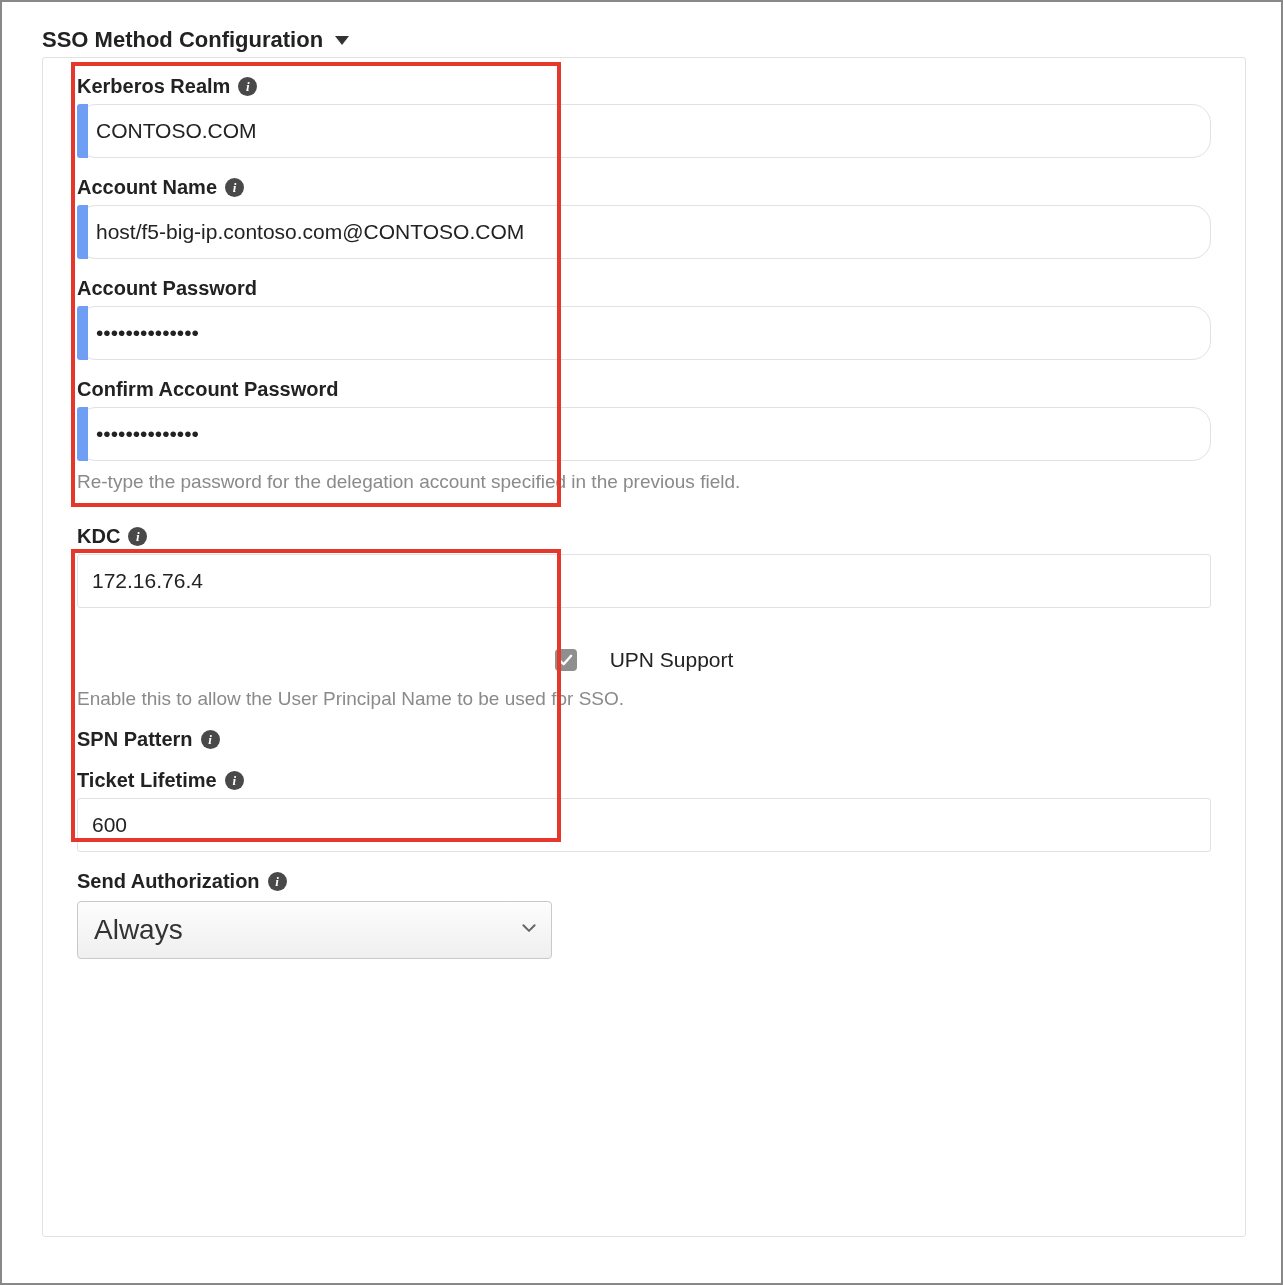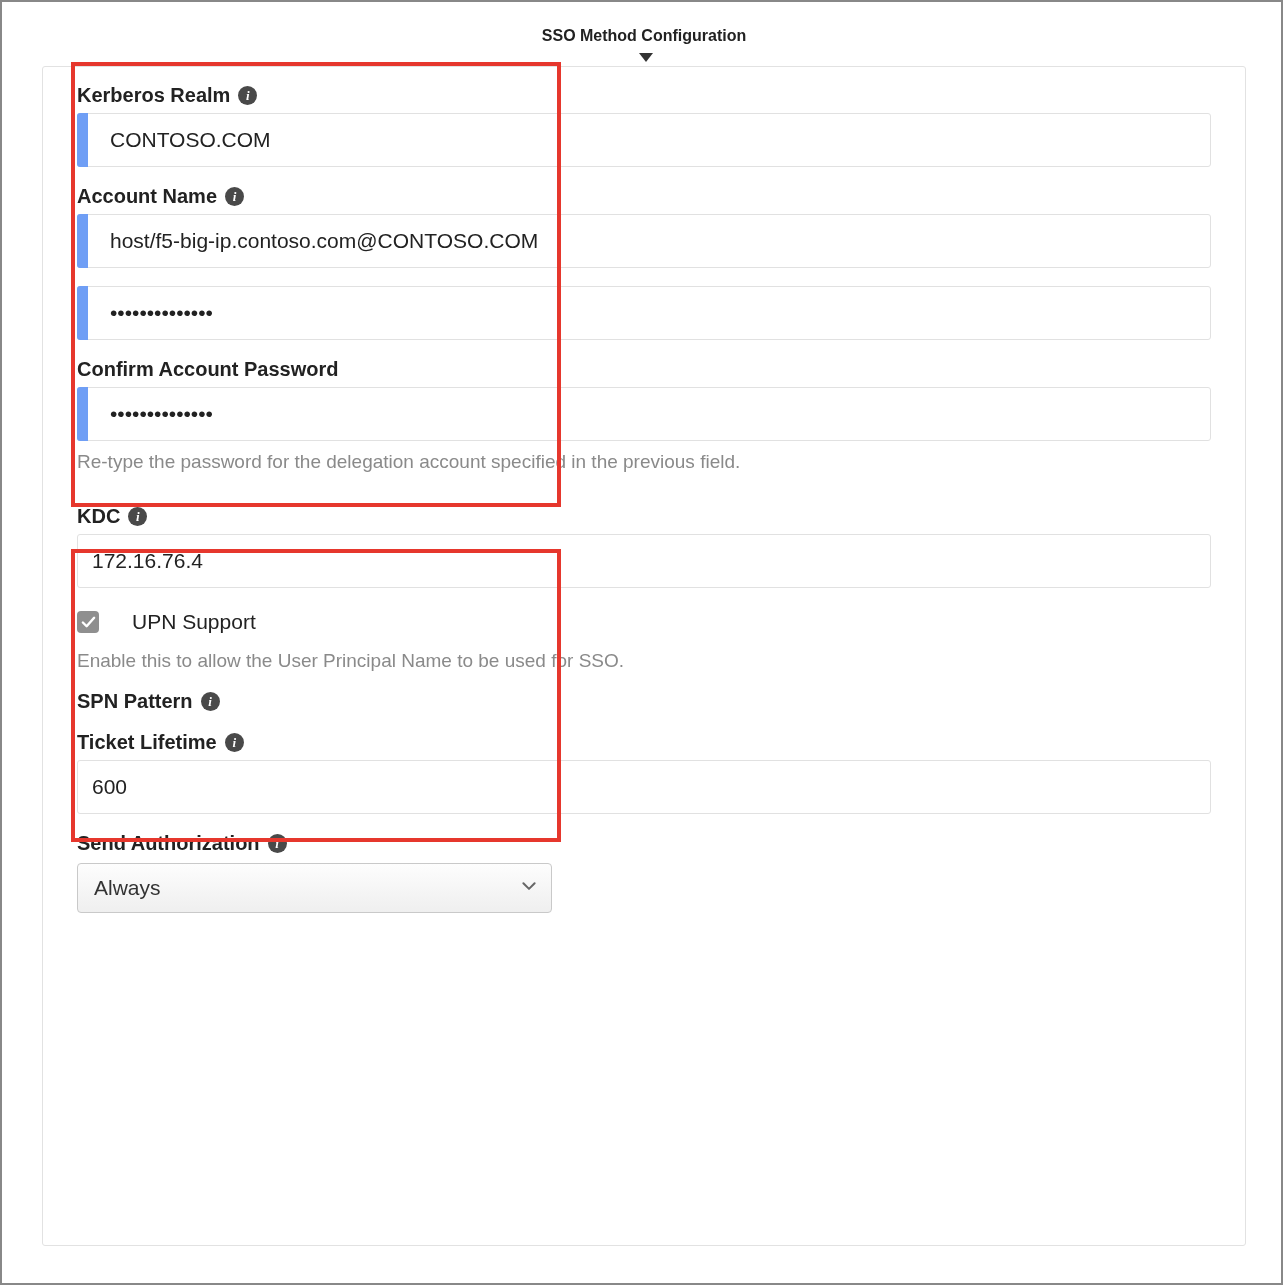--- a/index.html
+++ b/index.html
@@ -13,26 +13,25 @@
   }
   .outer {
     border: 2px solid #888;
     width: 1283px;
     height: 1285px;
     padding: 25px 35px 20px 40px;
     position: relative;
   }
   .section-title {
     font-weight: 700;
-    font-size: 16px;
+    font-size: 22px;
     display: flex;
     align-items: center;
     gap: 8px;
     margin-bottom: 4px;
-    flex-direction: column;
   }
   .caret {
     display: inline-block;
     width: 0; height: 0;
     border-left: 7px solid transparent;
     border-right: 7px solid transparent;
     border-top: 9px solid #333;
     margin-left: 4px;
   }
   .panel {
@@ -71,21 +70,21 @@
   .text-input {
     width: 100%;
     border: 1px solid #e1e1e1;
     border-radius: 3px;
     padding: 14px 14px;
     font-size: 21px;
     color: #222;
     background: #fff;
     outline: none;
   }
-  .text-input.with-tab { padding-left: 32px; }
+  .text-input.with-tab { padding-left: 18px; border-radius: 19px; }
   .blue-tab {
     position: absolute;
     left: 0; top: 0; bottom: 0;
     width: 11px;
     background: #6f9ef5;
     border-radius: 3px 0 0 3px;
   }
   .help-text {
     color: #8a8a8a;
     font-size: 19px;
@@ -105,21 +104,22 @@
   }
   .highlight.h2 {
     top: 547px; left: 69px;
     width: 490px; height: 293px;
   }
 
   .checkbox-row {
     display: flex;
     align-items: center;
     gap: 33px;
-    margin-top: 22px;
+    margin-top: 40px;
+    justify-content: center;
   }
   .cb {
     width: 22px; height: 22px;
     border-radius: 4px;
     background: #8f8f8f;
     display: inline-flex;
     align-items: center;
     justify-content: center;
   }
   .cb svg { width: 15px; height: 15px; }
@@ -129,21 +129,21 @@
     margin-top: 8px;
     width: 475px;
     position: relative;
   }
   .select-input {
     width: 100%;
     border: 1px solid #c9c9c9;
     border-radius: 4px;
     background: linear-gradient(#fdfdfd, #efefef);
     padding: 12px 40px 12px 16px;
-    font-size: 21px;
+    font-size: 28px;
     color: #333;
   }
   .select-chevron {
     position: absolute;
     right: 14px; top: 50%;
     transform: translateY(-50%);
     pointer-events: none;
   }
   .select-chevron svg { width: 18px; height: 18px; }
 </style>
@@ -175,20 +175,23 @@
         <span>Account Name</span>
         <span class="info-icon">i</span>
       </div>
       <div class="input-wrap">
         <div class="blue-tab"></div>
         <input class="text-input with-tab" value="host/f5-big-ip.contoso.com@CONTOSO.COM" style="">
       </div>
     </div>
 
     <div class="group">
+      <div class="field-label">
+        <span>Account Password</span>
+      </div>
       <div class="input-wrap">
         <div class="blue-tab"></div>
         <input class="text-input with-tab" value="••••••••••••••" style="">
       </div>
     </div>
 
     <div class="group">
       <div class="field-label">
         <span>Confirm Account Password</span>
       </div>

